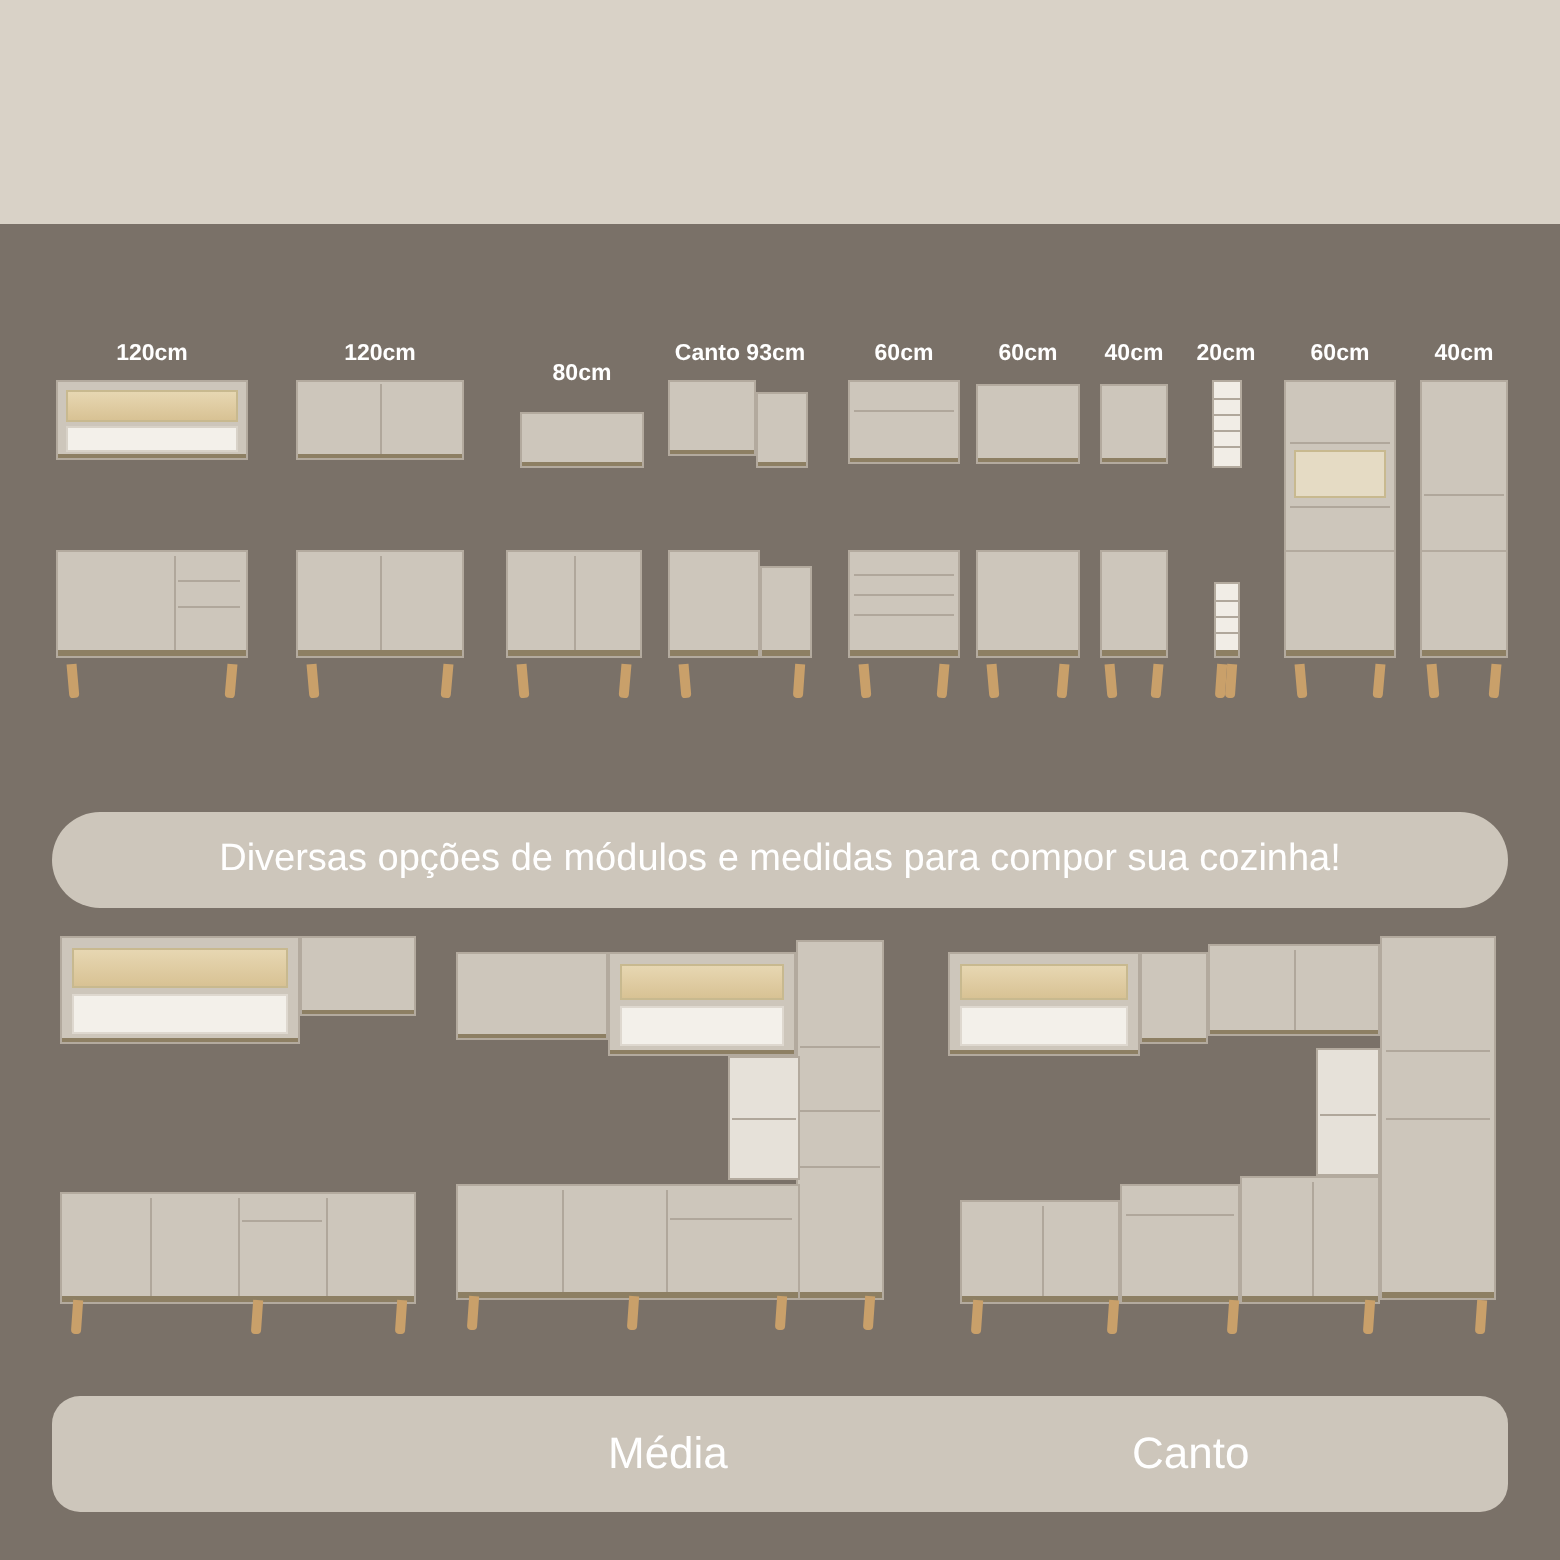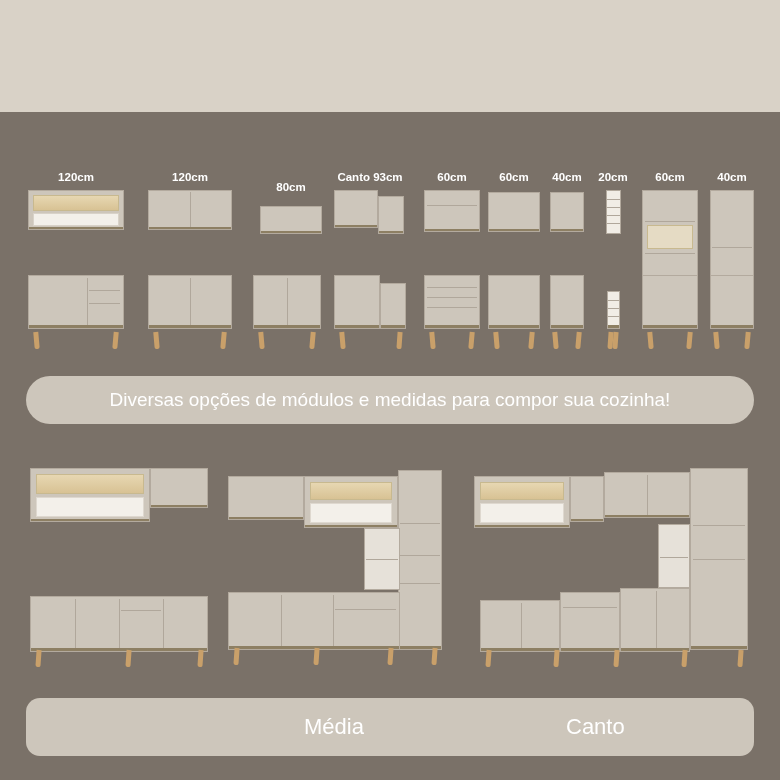--- a/index.html
+++ b/index.html
@@ -114,21 +114,21 @@
     border-radius: 0 0 2px 2px;
     transform: rotate(4deg);
   }
   .leg.l { left: 6px; transform: rotate(-5deg); }
   .leg.r { right: 6px; transform: rotate(5deg); }
 
   
   .banner {
     position: absolute;
     left: 26px;
-    top: 376px;
+    top: 406px;
     width: 728px;
     height: 48px;
     background: #cdc6bb;
     border-radius: 24px;
     display: flex;
     align-items: center;
     justify-content: center;
   }
   .banner span {
     font-size: 19px;

